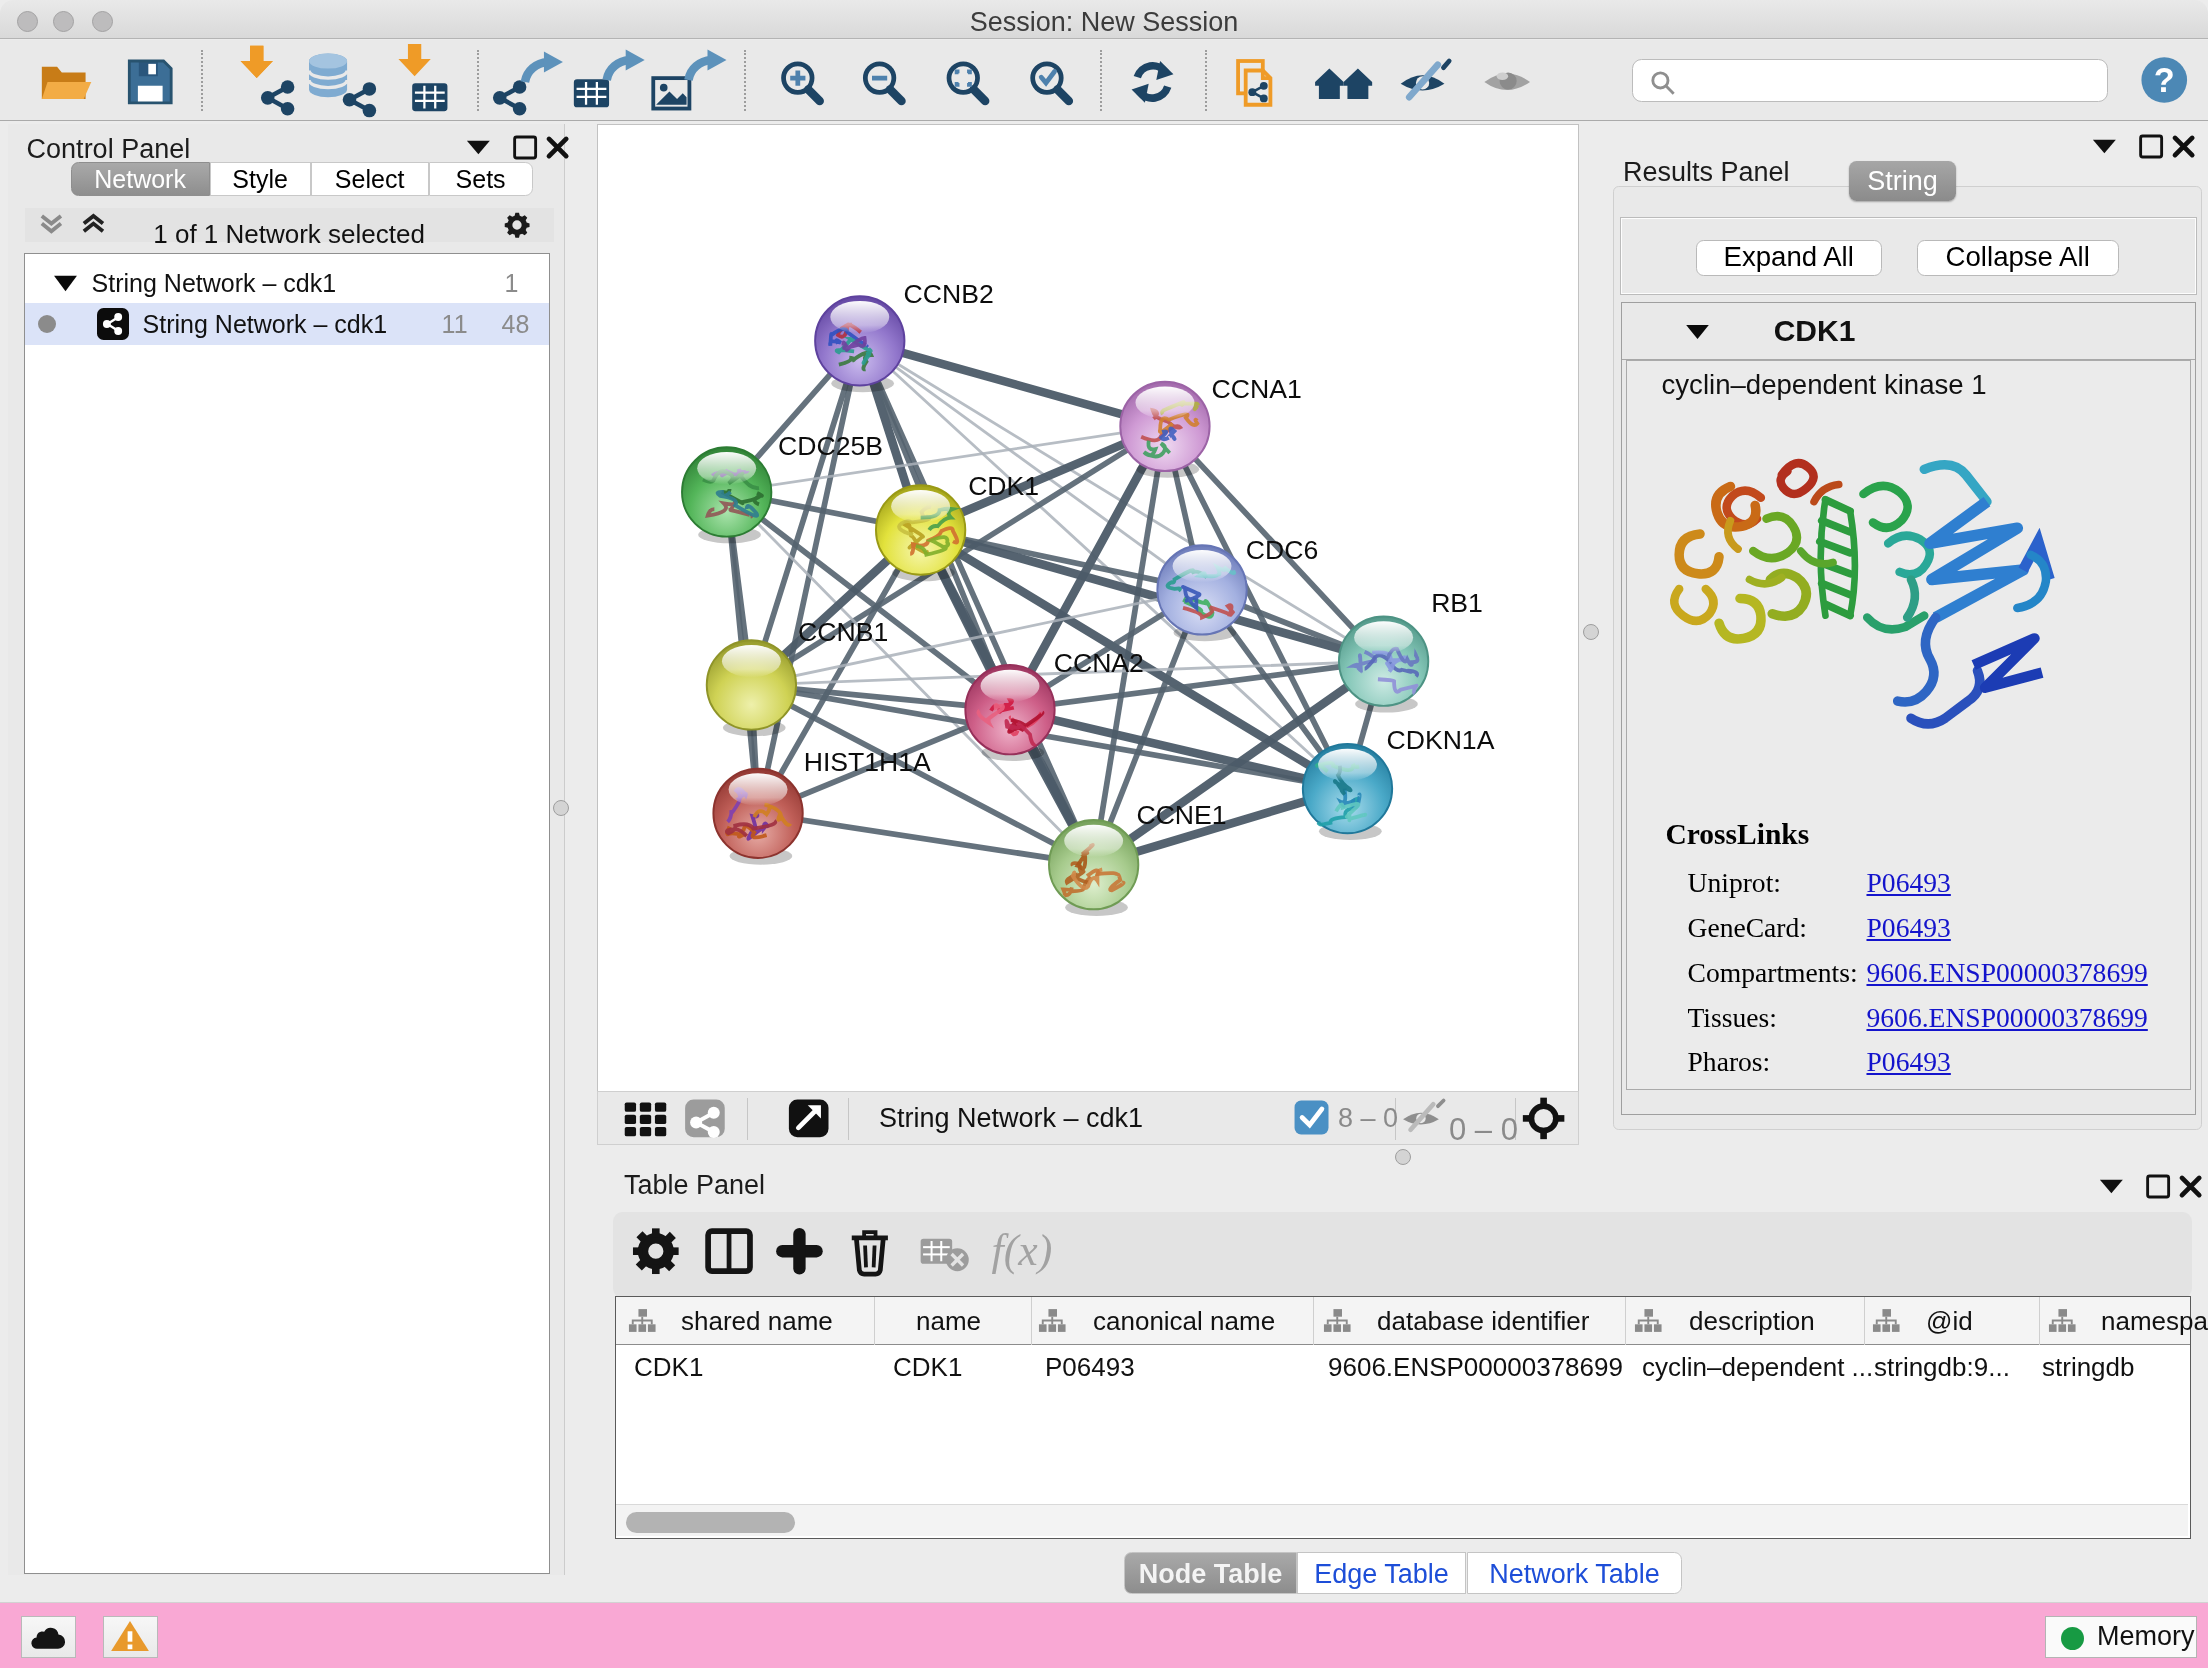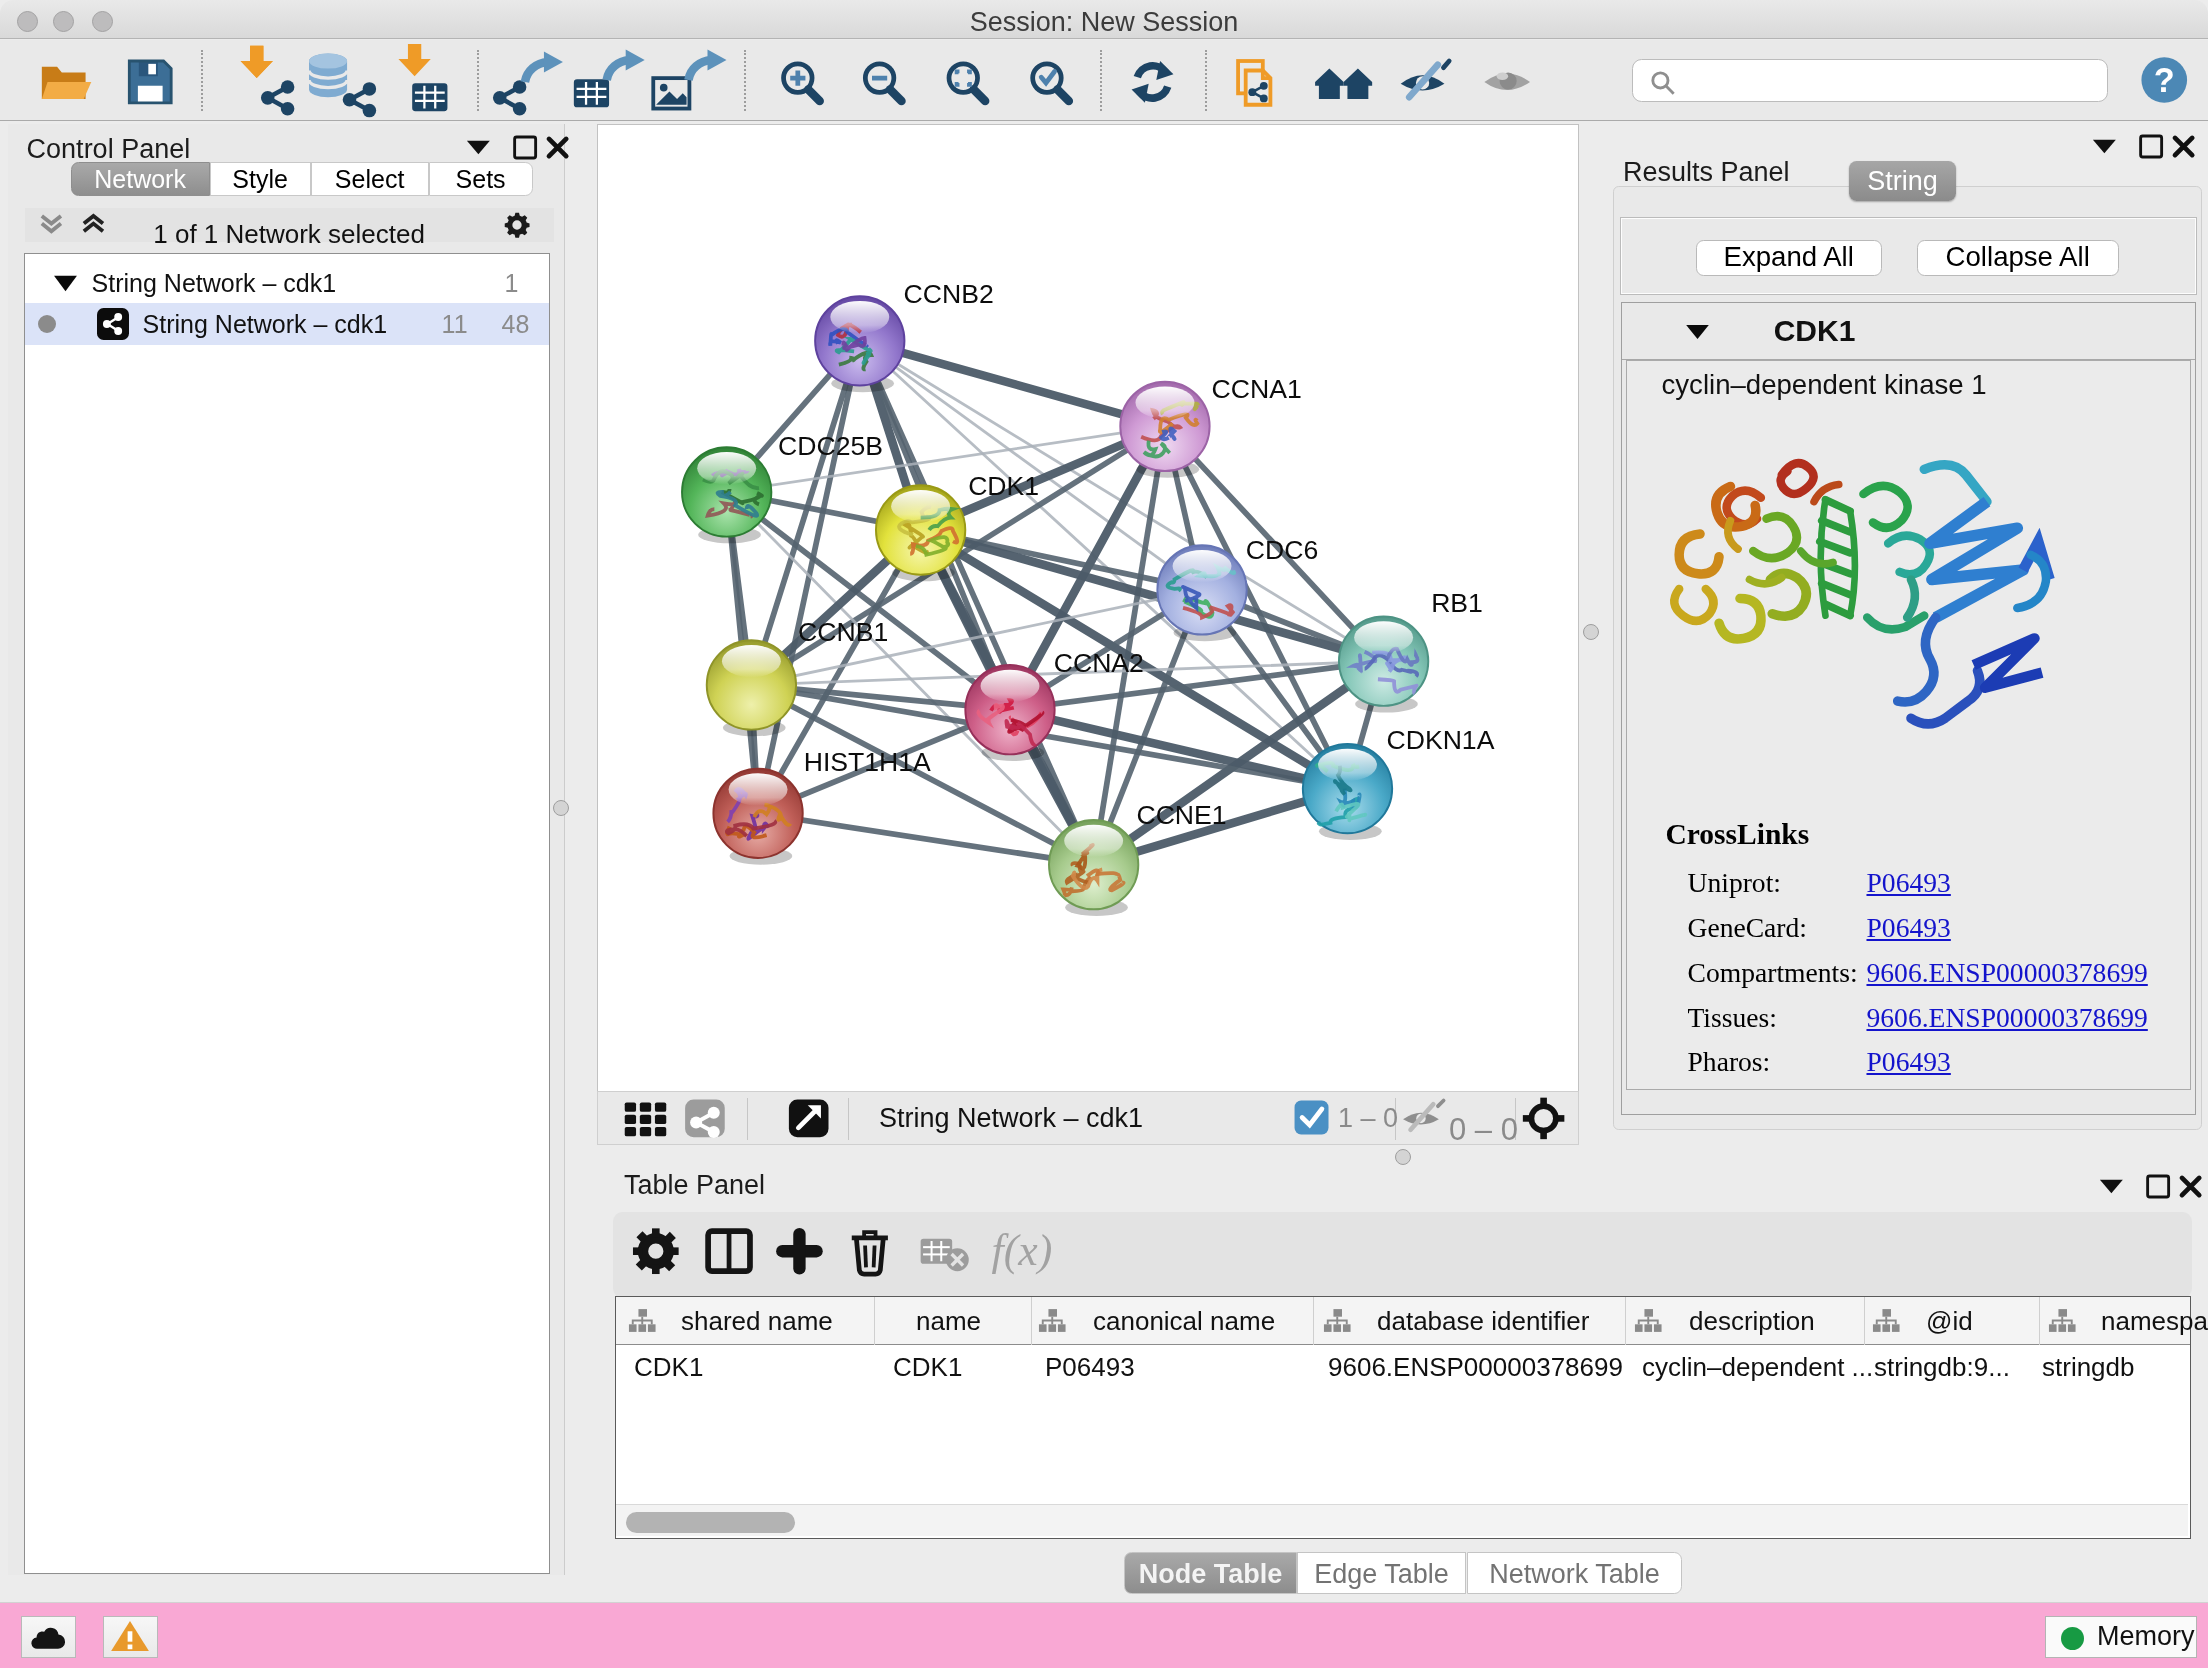--- a/index.html
+++ b/index.html
@@ -57,21 +57,21 @@
 #tpanel { left:597px; top:1151px; width:1611px; height:449px; background:#ececec; }
 #tpanel-title { left:27px; top:19px; font-size:27px; color:#1c1c1c; }
 #ttoolbar { left:16px; top:61px; width:1579px; height:86px; background:#e3e3e3; border-radius:9.5px; }
 #ttable { left:18px; top:145px; width:1576px; height:243px; background:#fff; border:1.9px solid #5a5a5a; }
 #thead { left:0; top:0; width:100%; height:48px; background:#f4f4f4; border-bottom:1.9px solid #8c8c8c; font-size:26px; }
 .td { position:absolute; top:55px; font-size:26px; }
 #tscroll { left:0px; top:207px; width:1572px; height:32px; background:#f3f3f3; border-top:1px solid #d9d9d9; }
 #tthumb { left:9.5px; top:6.7px; width:169px; height:21px; background:#b3b3b3; border-radius:10.5px; }
 
 
-.btab { position:absolute; top:1552px; height:42px; background:#fff; border:1px solid #c4c4c4; font-size:27px; text-align:center; color:#737373; }
+.btab { position:absolute; top:1552px; height:42px; background:#fff; border:1px solid #c4c4c4; font-size:27px; text-align:center; color:#1d4ed8; }
 .btab.sel { background:linear-gradient(#a9a9a9,#8d8d8d); color:#f4f4f4; }
 
 
 #bottombar { left:0; top:1602px; width:2208px; height:67px; background:#f9a8d4; border-top:1.9px solid #d2d2d2; }
 .bbtn { position:absolute; top:13.3px; width:55px; height:42px; background:linear-gradient(#f7f7f7,#e9e9e9); border:1.9px solid #b9b9b9; }
 #memory { left:2045px; top:13.3px; width:152px; height:42px; background:#fafafa; border:1.9px solid #b4b4b4; font-size:27px; line-height:38px; }
 
 svg { position:absolute; overflow:visible; }
 </style>
 </head>
@@ -593,21 +593,21 @@
       </g>
       <g transform="translate(998,28)" stroke="#111" fill="none">
         <circle r="13" stroke-width="6"></circle>
         <line x1="0" y1="-22" x2="0" y2="-10" stroke-width="7"></line>
         <line x1="0" y1="10" x2="0" y2="22" stroke-width="7"></line>
         <line x1="-22" y1="0" x2="-10" y2="0" stroke-width="7"></line>
         <line x1="10" y1="0" x2="22" y2="0" stroke-width="7"></line>
       </g>
     </svg>
   <span class="abs" style="left:281px; top:11.4px; font-size:27px;">String Network – cdk1</span>
-  <span class="abs" style="left:740px; top:11.4px; font-size:27px; color:#8a8a8a;">1 – 0</span>
+  <span class="abs" style="left:740px; top:11.4px; font-size:27px; color:#8a8a8a;">8 – 0</span>
   <span class="abs" style="left:851px; top:20px; font-size:31px; color:#8a8a8a;">0 – 0</span>
 </div>
 
 <div id="rpanel" class="abs">
   <div id="rtitle" class="abs">Results Panel</div>
   <svg class="abs" style="left:510px; top:9.5px;" width="105" height="25" viewBox="0 0 110 26">
     <path d="M2 6 L26 6 L14 20 Z" fill="#111"></path>
     <rect x="52" y="2" width="22" height="22" fill="none" stroke="#111" stroke-width="3" rx="2"></rect>
     <path d="M88 4 L106 22 M106 4 L88 22" stroke="#111" stroke-width="5" stroke-linecap="round"></path>
   </svg>

